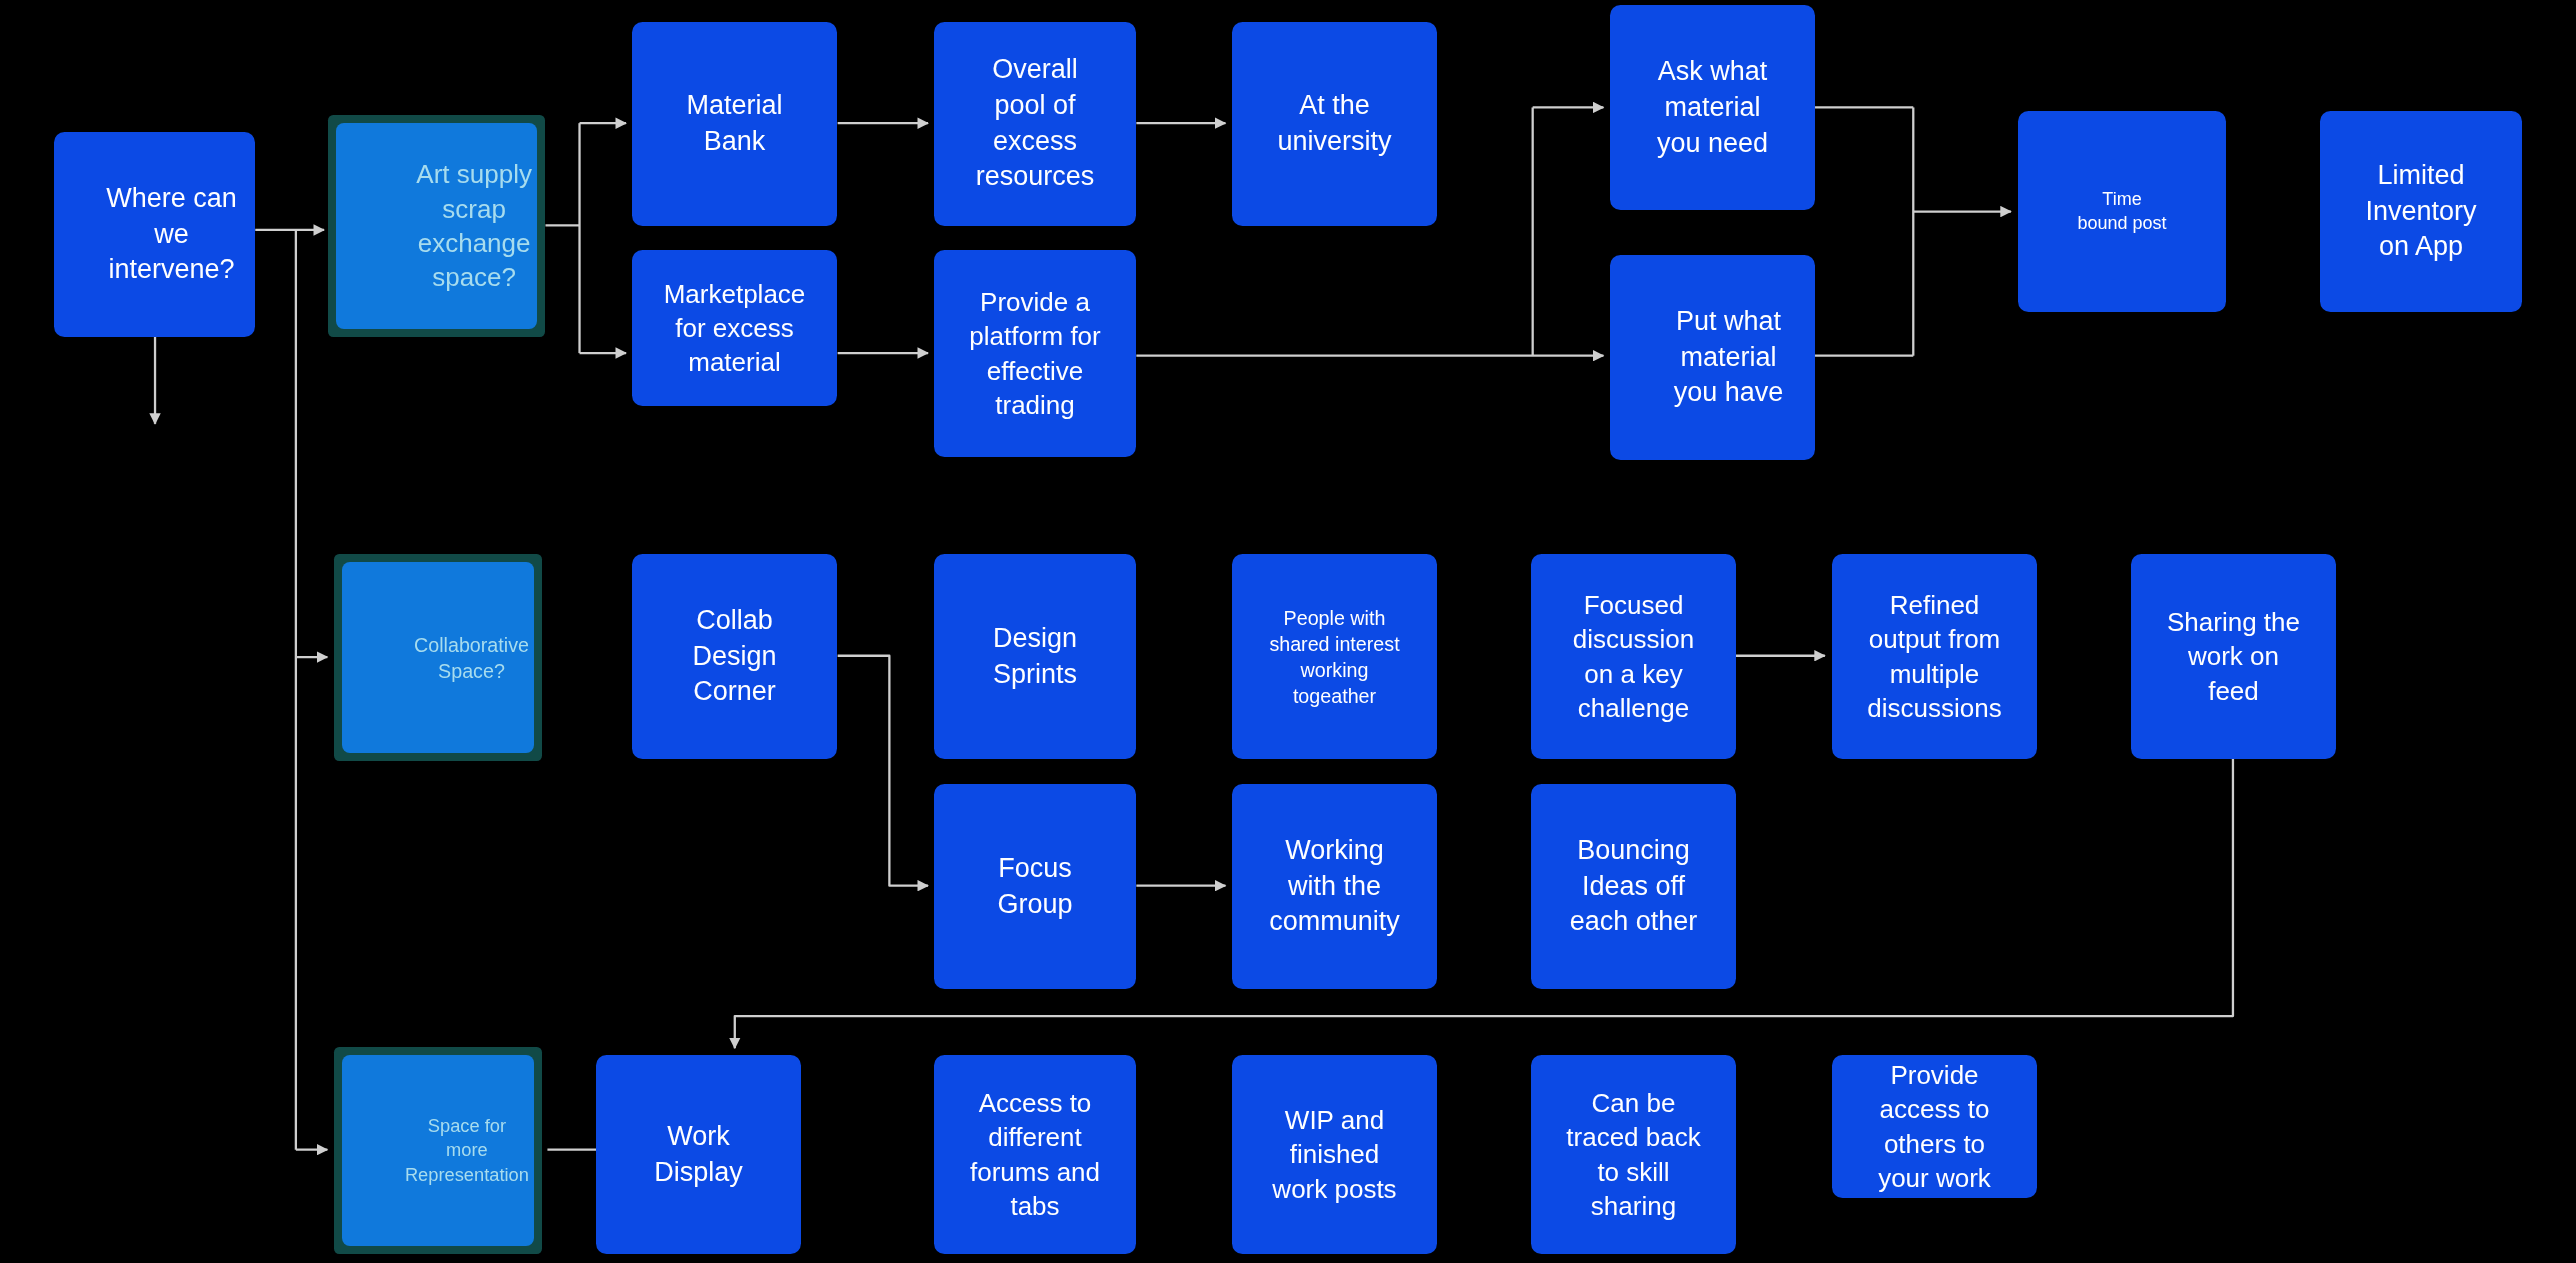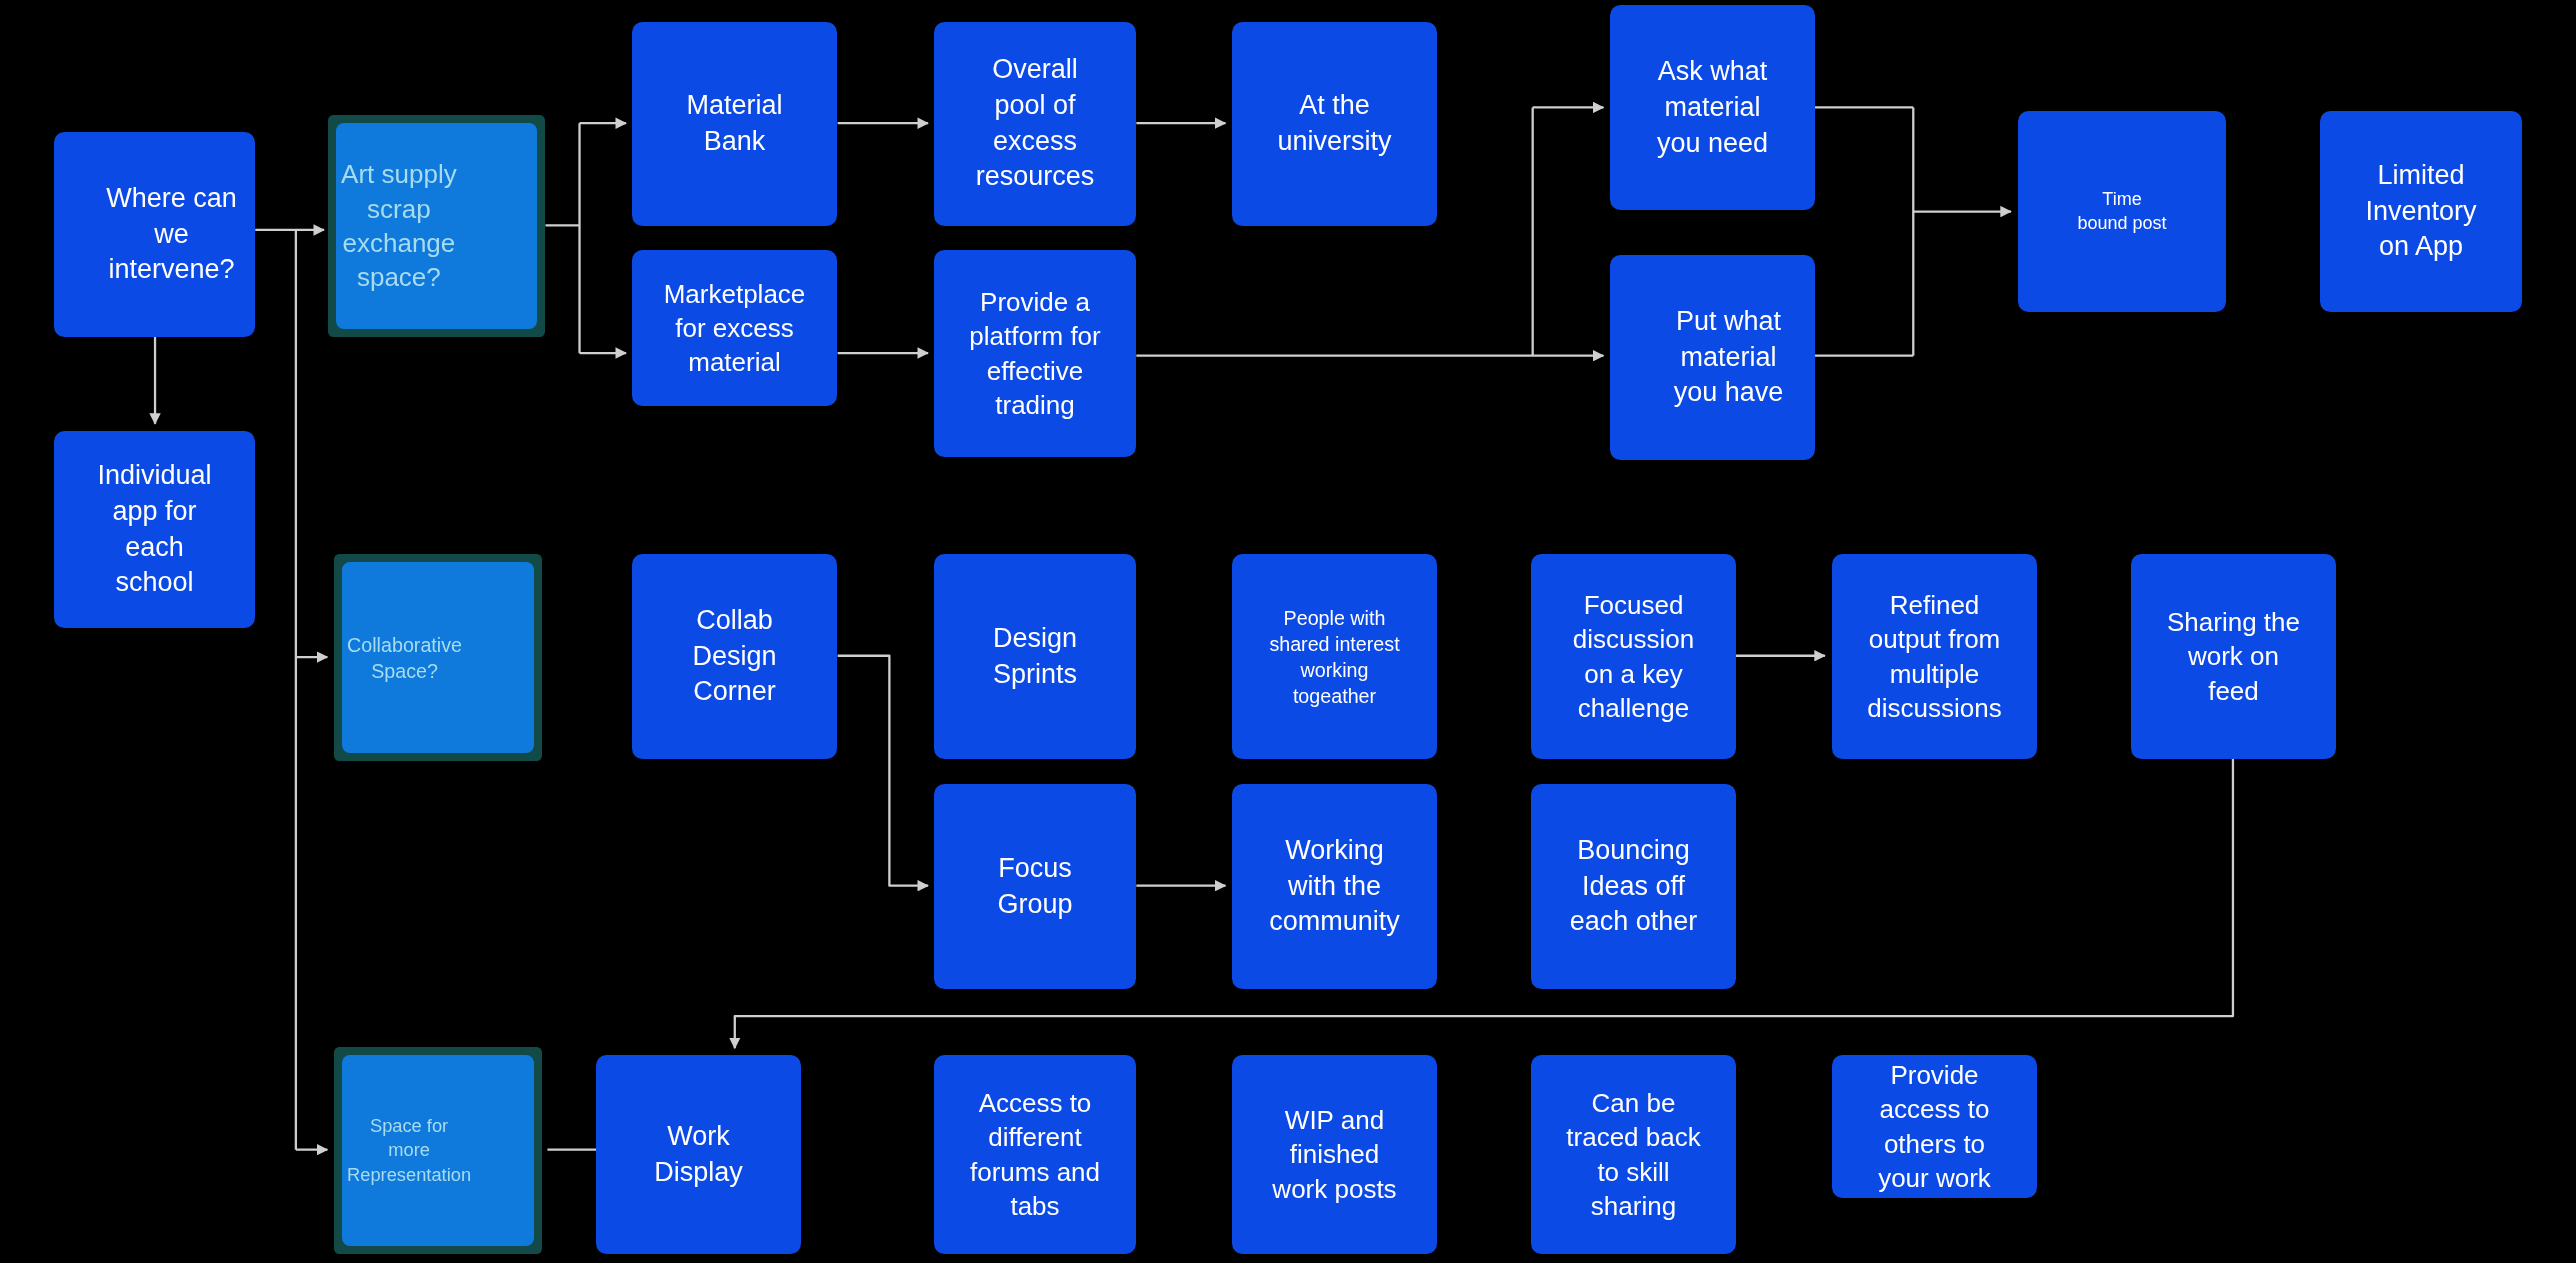--- a/index.html
+++ b/index.html
@@ -32,21 +32,21 @@
     padding: 7.9px;
   }
   .question-inner {
     width: 100%;
     height: 100%;
     background: var(--q-fill, #1079dc);
     color: var(--q-text, #a7dcee);
     border-radius: 7.9px;
     display: flex;
     align-items: center;
-    justify-content: flex-start;
+    justify-content: flex-end;
     text-align: center;
   }
   .label {
     white-space: pre-line;
     line-height: 1.32;
     font-weight: 400;
     padding: 0 5.2px;
   }
   .connector {
     fill: none;
@@ -90,26 +90,20 @@
       <path d="M1734 1352 L1870 1352" class="connector" marker-end="url(#arrowhead)"></path>
       <path d="M3408 1158 L3408 1551 L1121 1551 L1121 1600" class="connector" marker-end="url(#arrowhead)"></path>
       <path d="M835 1755 L955 1755" class="connector" marker-end="url(#arrowhead)"></path>
     </svg>
   <div id="nodes-layer">
       <div class="node process" style="left: 54px; top: 132px; width: 201px; height: 205px;">
         <span class="label" style="font-size: 27px; margin-left: 34px;">Where can
 we
 intervene?</span>
       </div>
-      <div class="node process" style="left: 54px; top: 431px; width: 201px; height: 197px;">
-        <span class="label" style="font-size: 27px;">Individual
-app for
-each
-school</span>
-      </div>
       <div class="node question-frame" style="left: 328px; top: 115px; width: 217px; height: 222px;">
         <div class="question-inner">
           <span class="label" style="font-size: 26px;">Art supply
 scrap
 exchange
 space?</span>
         </div>
       </div>
       <div class="node process" style="left: 632px; top: 21.6px; width: 205px; height: 204px;">
         <span class="label" style="font-size: 27px;">Material

